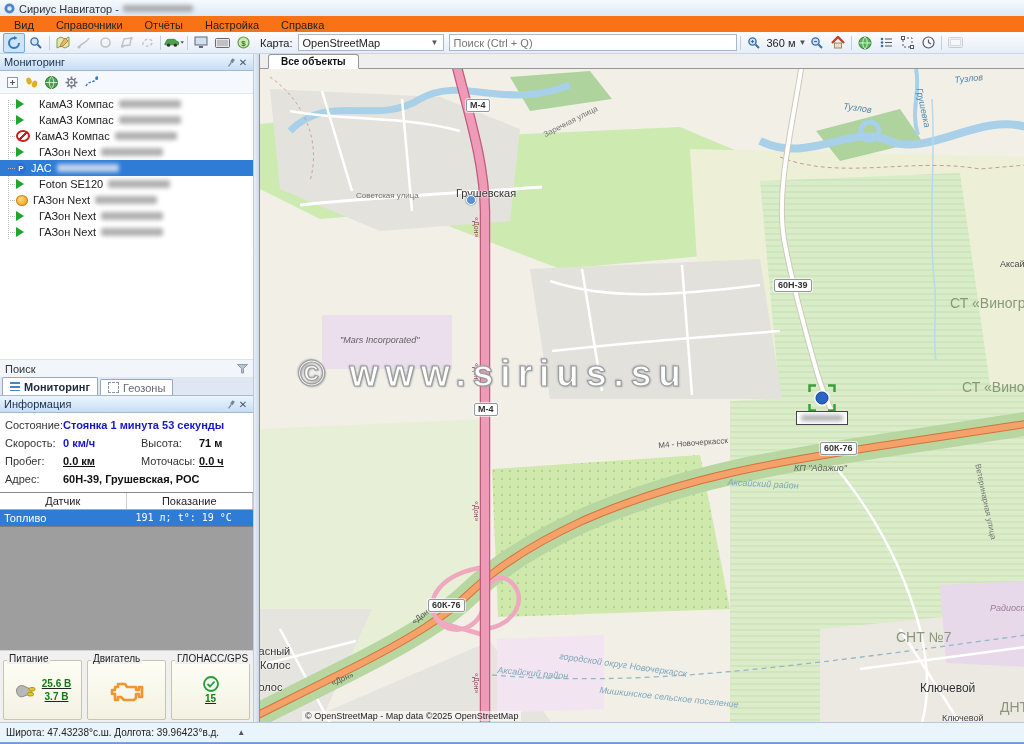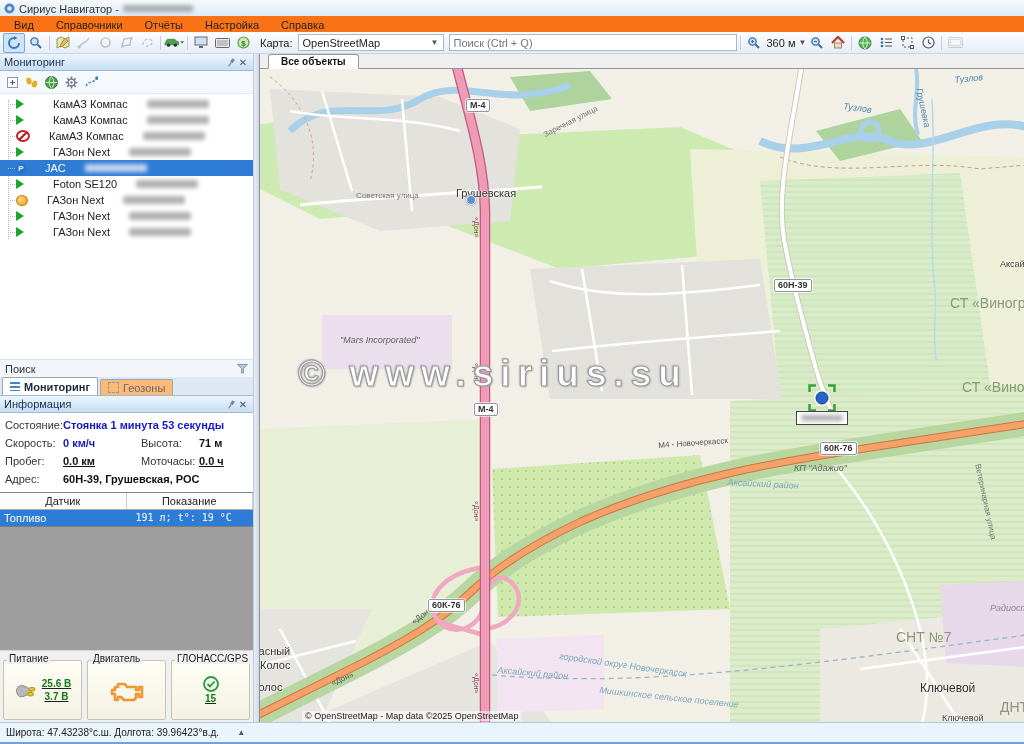--- a/index.html
+++ b/index.html
@@ -34,21 +34,21 @@
 
   
   .phead{height:16px;flex:0 0 16px;background:linear-gradient(#ecf5fe,#c7ddf3);border-bottom:1px solid #9fb9d4;
          display:flex;align-items:center;padding:0 4px;color:#16304f;}
   .phead .sp{flex:1;}
   .phicon{width:12px;height:12px;display:flex;align-items:center;justify-content:center;color:#456;font-size:10px;}
   .ttoolbar{height:22px;flex:0 0 22px;display:flex;align-items:center;gap:7px;padding:0 7px;
             background:#f5f8fc;border-bottom:1px solid #e2e9f2;}
   .tree{height:263px;flex:0 0 263px;background:#fff;overflow:hidden;padding-top:2px;position:relative;}
   .tree:before{content:"";position:absolute;left:8px;top:6px;bottom:120px;border-left:1px dotted #b8b8b8;}
-  .vrow{height:16px;display:flex;align-items:center;gap:19px;padding-left:16px;position:relative;}
+  .vrow{height:16px;display:flex;align-items:center;gap:5px;padding-left:16px;position:relative;}
   .vrow:before{content:"";position:absolute;left:8px;top:8px;width:7px;border-top:1px dotted #b8b8b8;}
   .vrow.sel{background:#2f7cd6;color:#fff;}
   .blur-bar{display:inline-block;width:62px;height:8px;border-radius:2px;background:#8f8f8f;
             filter:blur(2px);opacity:.7;}
   .vrow.sel .blur-bar{background:#d5def0;opacity:.9;}
   .st{width:10px;height:10px;flex:0 0 10px;}
   .st-moving{width:0;height:0;border-left:8px solid #1ca52c;border-top:5px solid transparent;
              border-bottom:5px solid transparent;border-right:none;}
   .st-offline{border-radius:50%;border:2px solid #c32222;background:
        linear-gradient(135deg,transparent 40%,#c32222 40%,#c32222 60%,transparent 60%),#fff;
@@ -56,21 +56,21 @@
   .st-parked{border-radius:50%;background:#2b6fd0;color:#fff;font-size:8px;font-weight:bold;
              display:flex;align-items:center;justify-content:center;width:11px;height:11px;}
   .st-idle{border-radius:50%;background:radial-gradient(circle at 35% 35%,#ffd878,#ef9a1e);
            border:1px solid #c87f10;width:9px;height:9px;}
   .search-row{height:17px;flex:0 0 17px;display:flex;align-items:center;padding:0 5px;
               background:#f2f6fa;border-top:1px solid #dbe4ee;color:#333;gap:37px;}
   .search-row .sp{flex:1;}
   .tabs{height:18px;flex:0 0 18px;background:#dfe8f2;display:flex;align-items:flex-end;
         padding-left:2px;gap:2px;border-bottom:1px solid #a8b8c8;}
   .tab{height:15px;display:flex;align-items:center;gap:4px;padding:0 7px;border:1px solid #98a8ba;
-       border-bottom:none;border-radius:2px 2px 0 0;background:#fdba74;color:#667;}
+       border-bottom:none;border-radius:2px 2px 0 0;background:#ffffff;color:#667;}
   .tab.active{background:#fff;font-weight:bold;color:#1a2a3a;height:17px;}
   .ic-list{display:inline-block;width:10px;height:9px;background:
       repeating-linear-gradient(#4a84c8 0 2px,transparent 2px 4px);}
   .tab:not(.active) .ic-list2{display:inline-block;width:9px;height:9px;border:1px dashed #8898aa;}
 
   .ibody{flex:0 0 76px;background:#fff;padding:3px 5px 0 5px;}
   .irow{height:18px;display:flex;align-items:center;}
   .ilab{width:58px;color:#333;}
   .ilab2{width:58px;margin-left:6px;color:#333;}
   .iv1{width:72px;}

